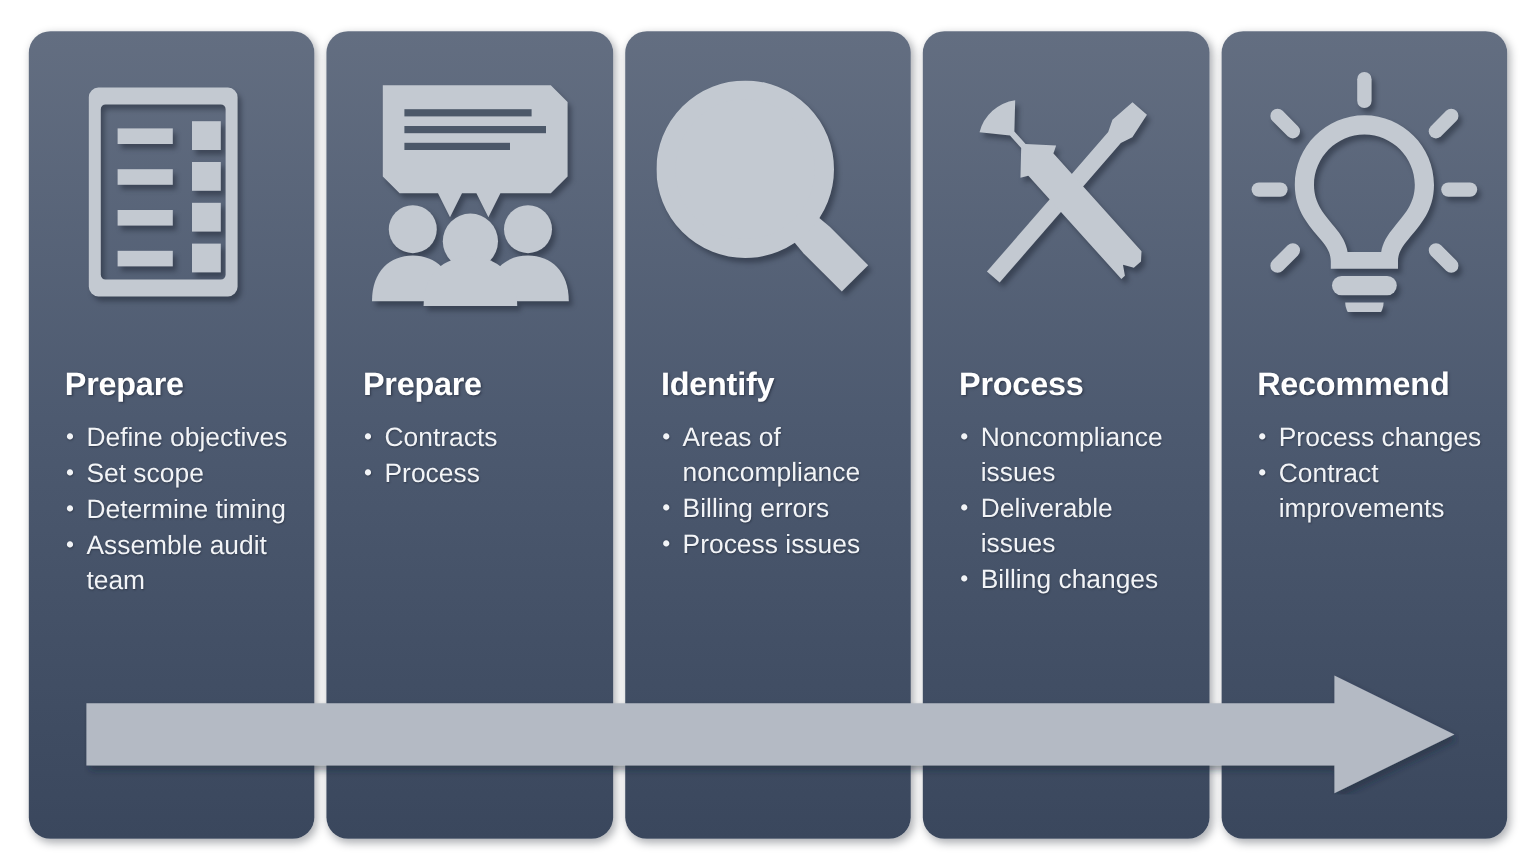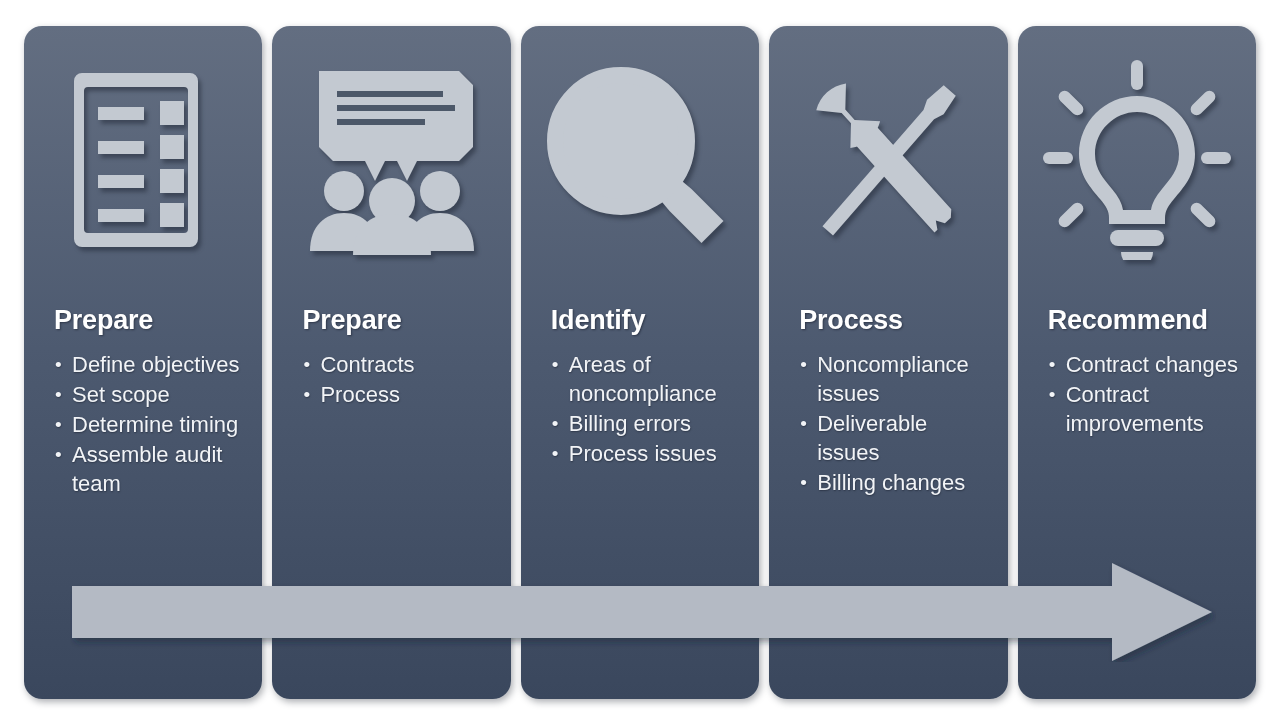--- a/index.html
+++ b/index.html
@@ -234,21 +234,21 @@
           <rect class="ic" x="164" y="92" width="30" height="12" rx="6"></rect>
           <rect class="ic" x="28" y="28" width="12" height="30" rx="6" transform="rotate(-45 34 43)"></rect>
           <rect class="ic" x="160" y="28" width="12" height="30" rx="6" transform="rotate(45 166 43)"></rect>
           <rect class="ic" x="28" y="140" width="12" height="30" rx="6" transform="rotate(45 34 155)"></rect>
           <rect class="ic" x="160" y="140" width="12" height="30" rx="6" transform="rotate(-45 166 155)"></rect>
         </svg>
       </div>
       <div class="text-wrap">
         <h2 class="card-title">Recommend</h2>
         <ul class="bullets">
-          <li>Contract changes</li>
+          <li>Process changes</li>
           <li>Contract improvements</li>
         </ul>
       </div>
     </div>
 
   </div>
 
   <div id="arrow">
     <svg width="1146" height="102" viewBox="0 0 1146 102">
       <defs>

